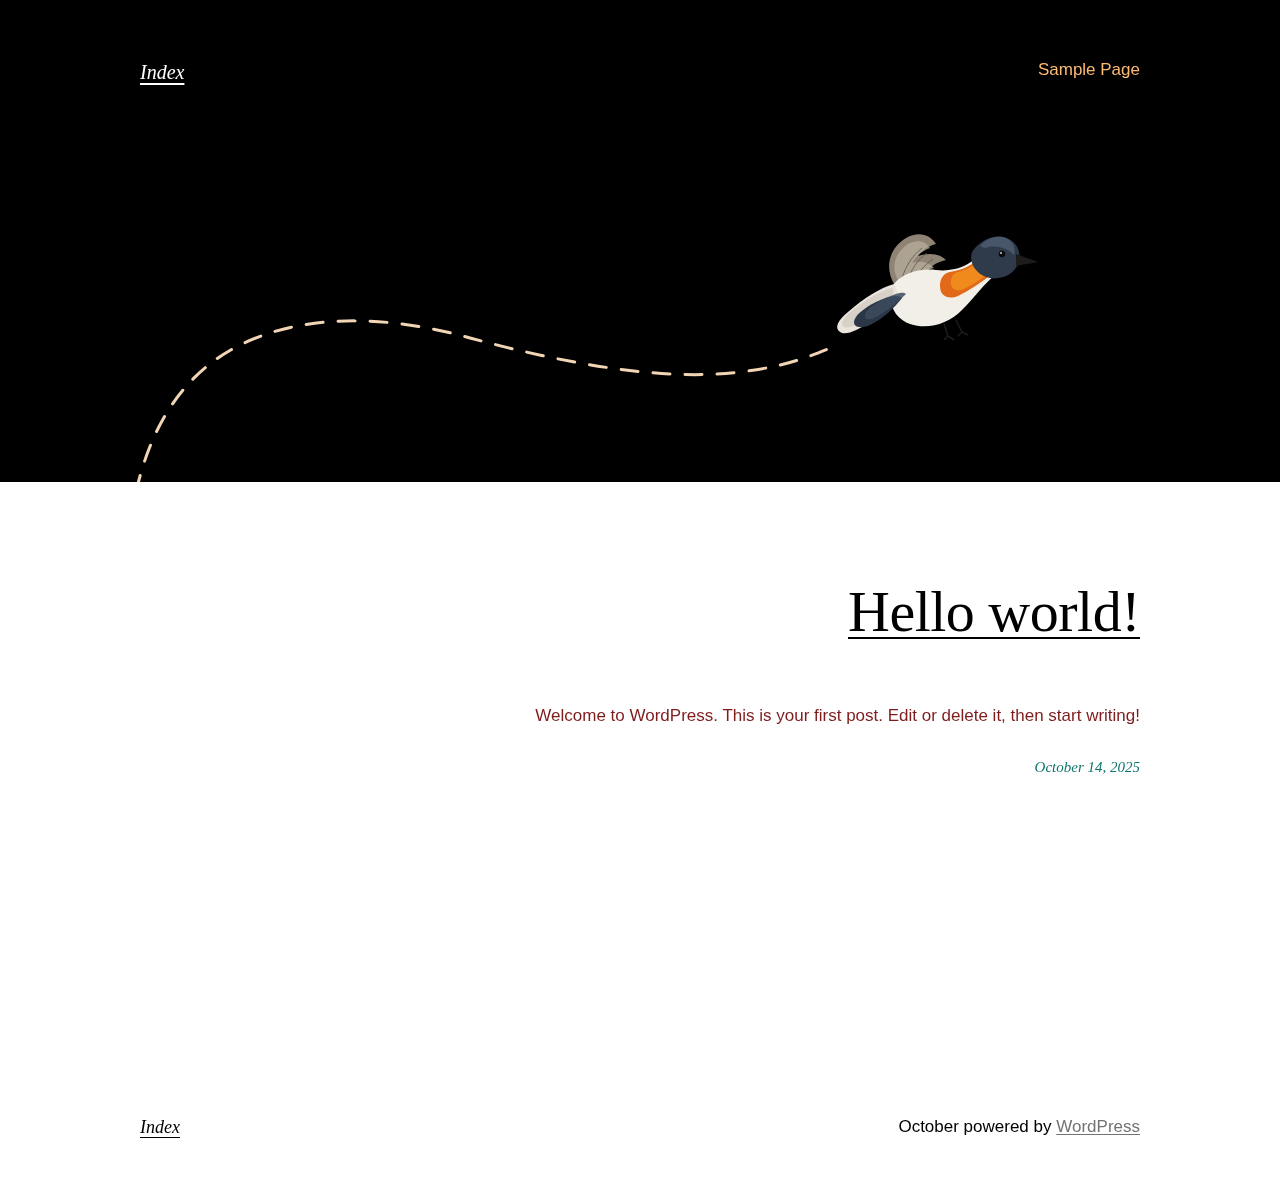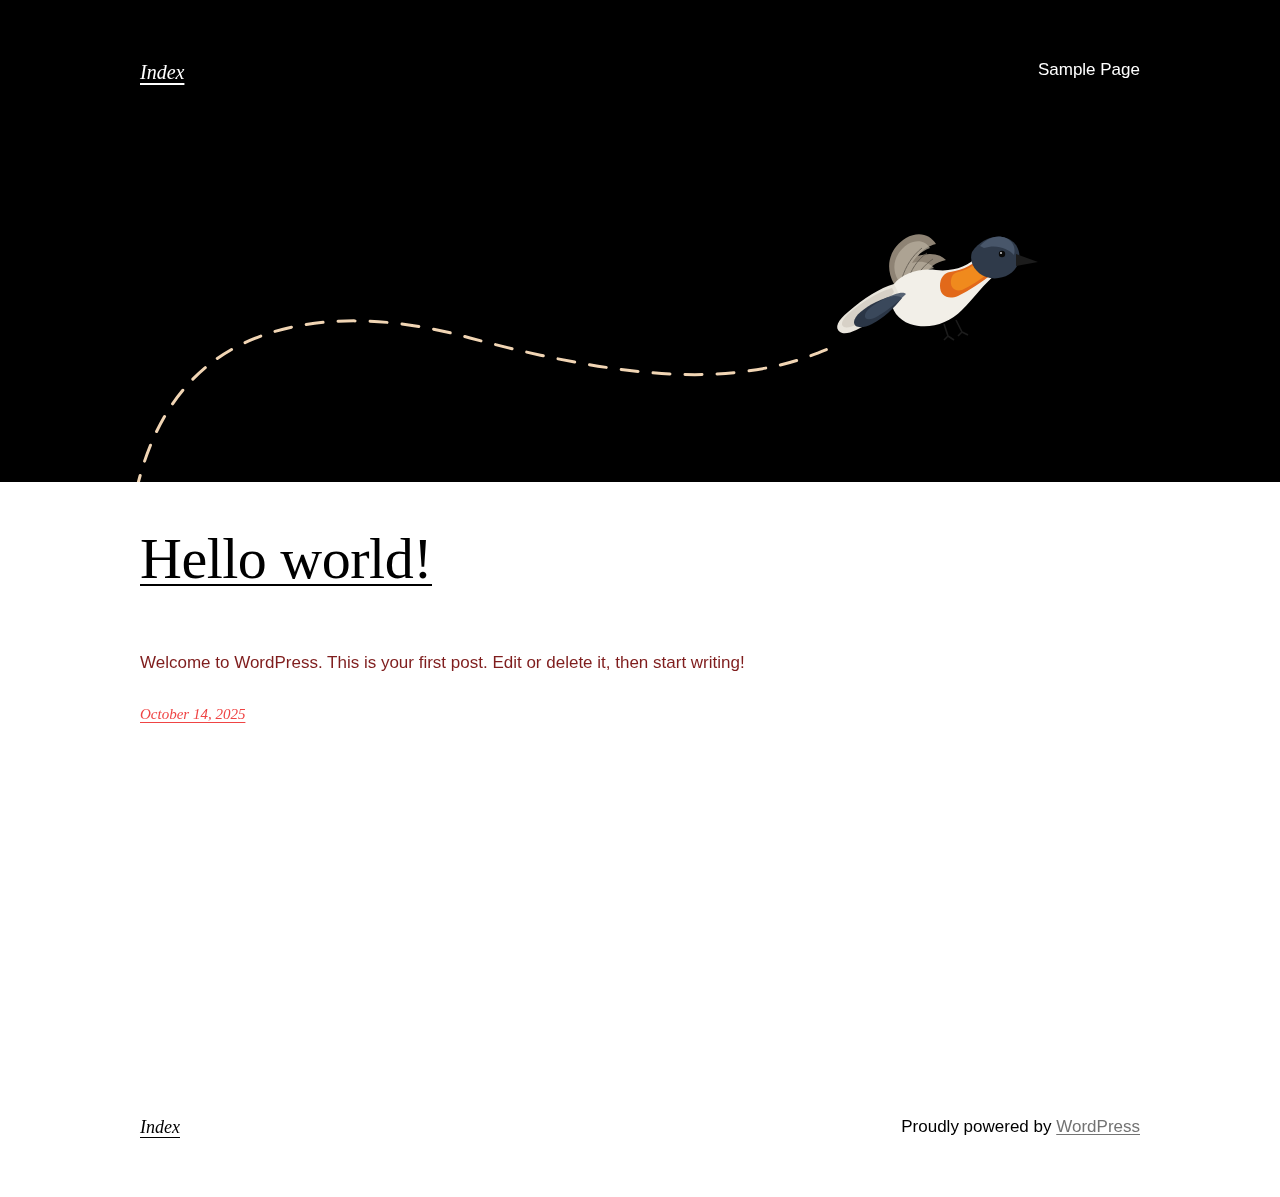--- a/index.html
+++ b/index.html
@@ -51,21 +51,21 @@
 
   .nav-list {
     display: flex;
     gap: 32px;
     align-items: center;
   }
 
   .nav-link {
     font-family: "Liberation Sans", sans-serif;
     font-size: 17px;
-    color: #ffffff;
+    color: #fdba74;
     text-decoration: none;
     cursor: pointer;
     white-space: nowrap;
   }
 
   
   .hero-graphic {
     position: absolute;
     left: 0;
     top: 0;
@@ -73,21 +73,22 @@
     height: 482px;
     pointer-events: none;
   }
 
   
   .content {
     padding: 0 140px;
   }
 
   .post {
-    padding-top: 44px;
+    padding-top: 97px;
+    text-align: right;
   }
 
   .post-title {
     margin: 0;
     font-family: "Liberation Serif", serif;
     font-weight: normal;
     font-size: 58px;
     line-height: 1.15;
     color: #000000;
     letter-spacing: -0.5px;
@@ -109,22 +110,21 @@
   }
 
   .post-date {
     margin-top: 30px;
     font-family: "Liberation Serif", serif;
     font-style: italic;
     font-size: 15px;
     color: #000000;
   }
   .post-date a {
-    color: #ef4444;
-    text-decoration: underline;
+    color: #0f766e;
     text-underline-offset: 3px;
     cursor: pointer;
   }
 
   
   .site-footer {
     position: absolute;
     left: 0;
     bottom: 0;
     width: 1280px;
@@ -239,15 +239,15 @@
     <p class="post-excerpt">Welcome to WordPress. This is your first post. Edit or delete it, then start writing!</p>
     <div class="post-date">
       <a>October 14, 2025</a>
     </div>
   </article>
 </main>
 
 <footer class="site-footer">
   <a class="footer-title">Index</a>
   <div class="footer-credit">
-    <span>Proudly powered by </span><a>WordPress</a>
+    <span>October powered by </span><a>WordPress</a>
   </div>
 </footer>
 
 </body></html>

